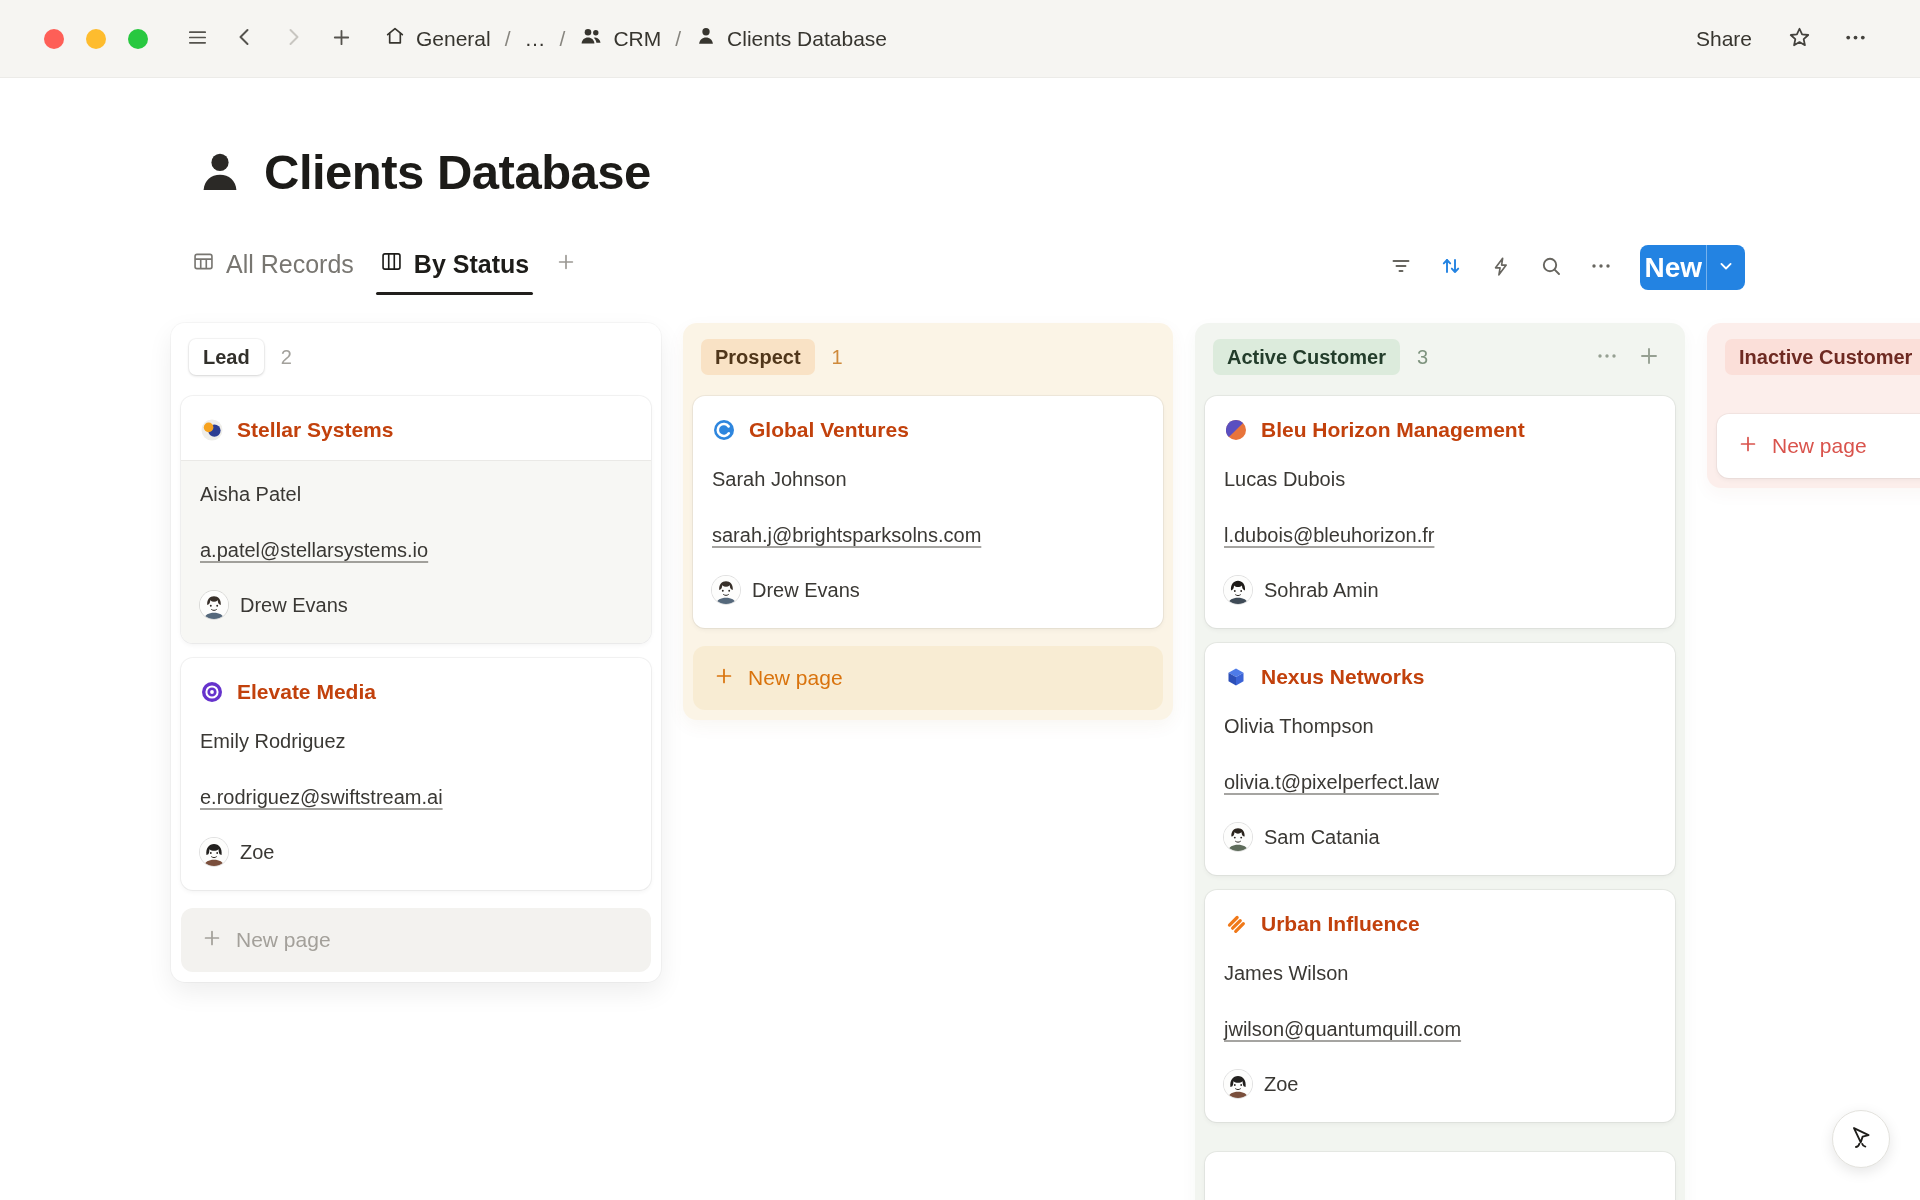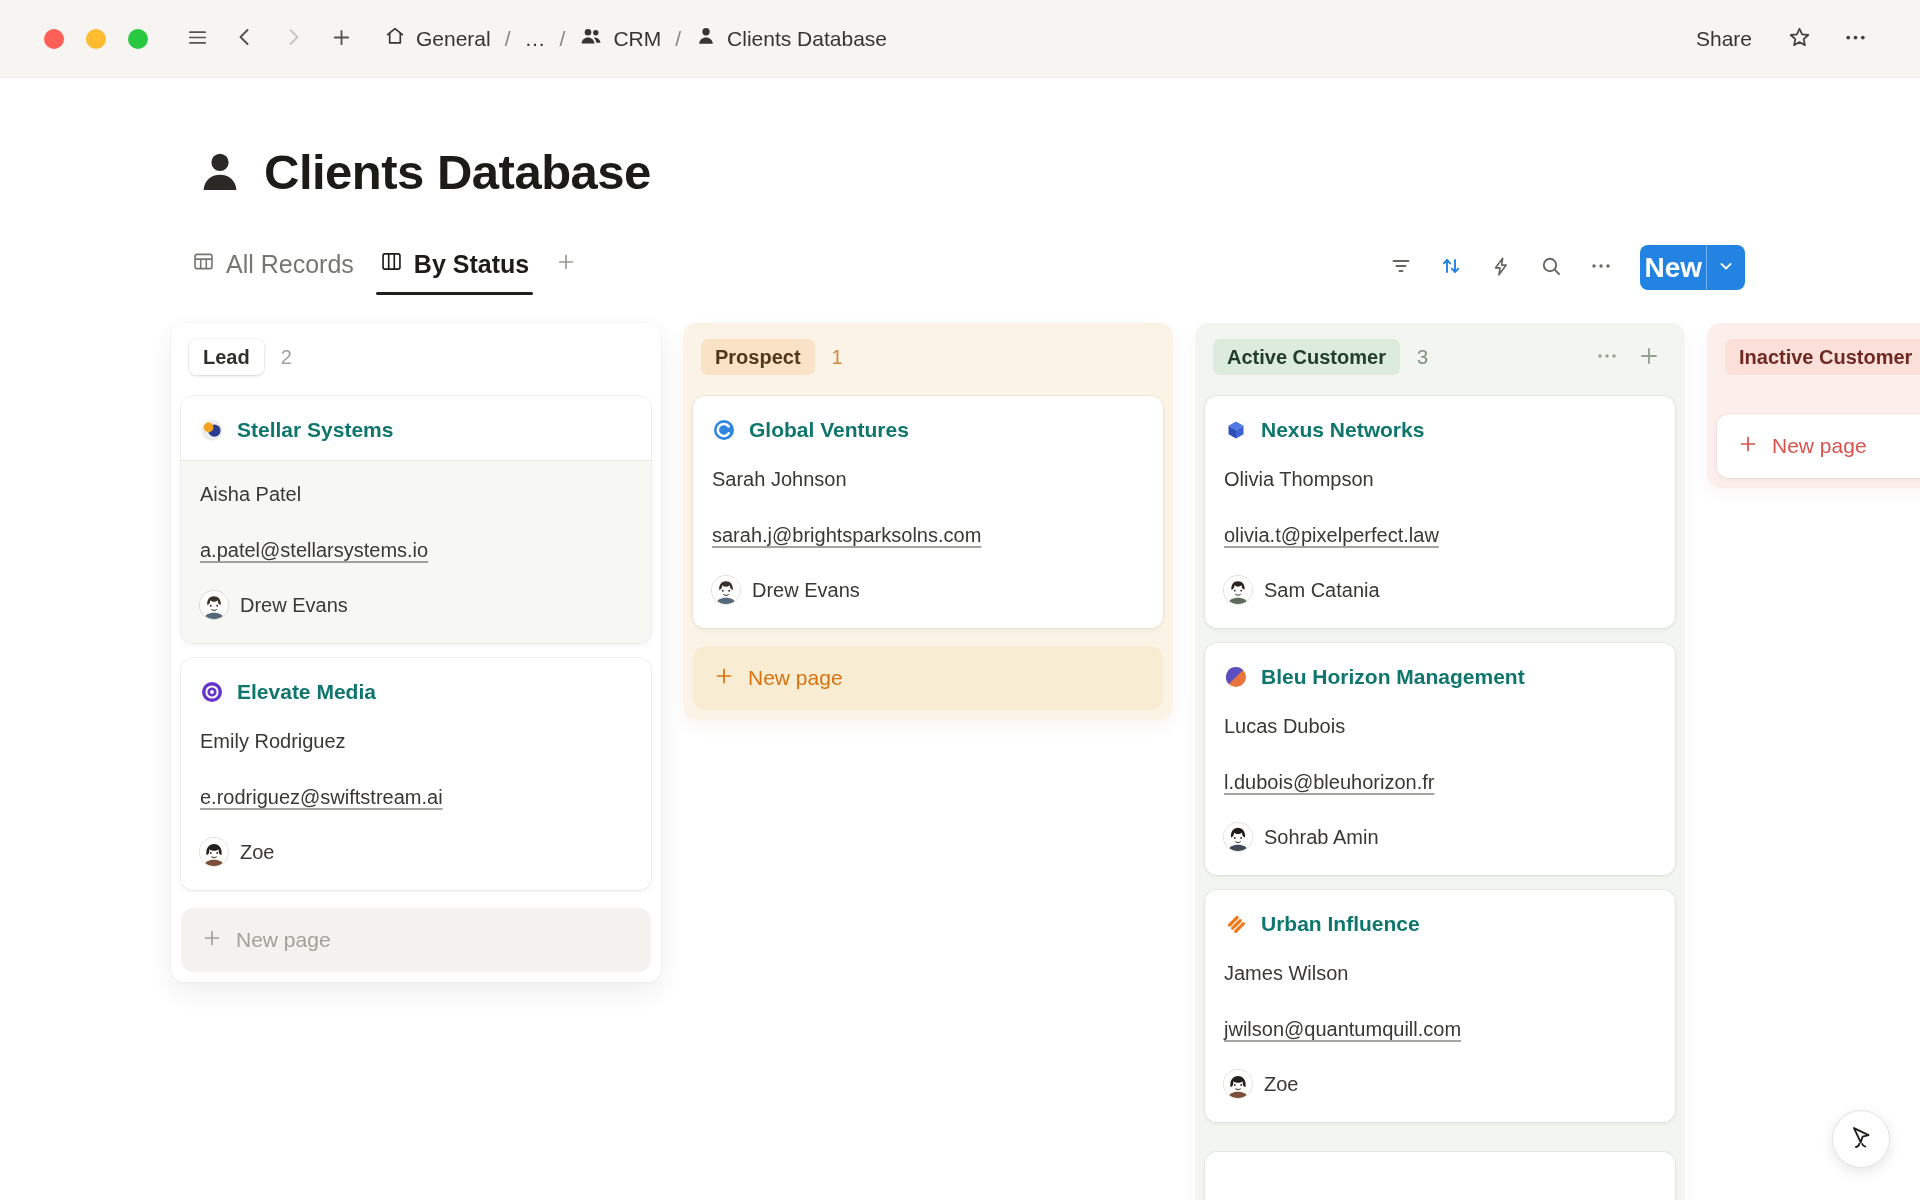--- a/index.html
+++ b/index.html
@@ -96,21 +96,21 @@
   .col-hbtn { width: 36px; height: 36px; display: flex; align-items: center; justify-content: center; color: #96A092; border-radius: 6px; }
 
   .cards { display: flex; flex-direction: column; gap: 15px; }
   .card {
     background: #fff; border-radius: 12px; cursor: pointer;
     box-shadow: 0 0 0 1px rgba(15,15,15,0.05), 0 2px 5px rgba(15,15,15,0.05);
   }
   .card-title {
     display: flex; align-items: center; gap: 13px;
     padding: 20px 19px 16px;
-    font-size: 21px; font-weight: 600; color: #0f766e; line-height: 28px;
+    font-size: 21px; font-weight: 600; color: #c2410c; line-height: 28px;
   }
   .logo { width: 24px; height: 24px; display: flex; flex-shrink: 0; }
   .card-body {
     display: flex; flex-direction: column; gap: 27px;
     padding: 4px 19px 24px;
     font-size: 20px; color: #3A3834; line-height: 30px;
   }
   .field.email {
     width: max-content; line-height: 28px;
     text-decoration: underline; text-decoration-color: rgba(55,53,47,0.45); text-underline-offset: 3.5px;
@@ -432,20 +432,48 @@
                 <path d="M12 5v14M5 12h14"></path>
               </svg></span>
         </button>
       </div>
     </div>
     <div class="cards">
       <div class="card">
         <div class="card-title">
           <span class="logo">
               <svg viewBox="0 0 24 24" width="24" height="24">
+                <circle cx="12" cy="12" r="10" fill="#E8743B"></circle>
+                <path d="M12 2A10 10 0 0 0 4.93 19.07L19.07 4.93A10 10 0 0 0 12 2z" fill="#5A4FC0"></path>
+              </svg>
+            </span>
+          <span>Bleu Horizon Management</span>
+        </div>
+        <div class="card-body">
+          <div class="field contact">Lucas Dubois</div>
+          <div class="field email">l.dubois@bleuhorizon.fr</div>
+          <div class="field owner">
+            <span class="avatar">
+                <svg viewBox="0 0 28 28" width="28" height="28">
+                  <rect width="28" height="28" fill="#FDFDFC"></rect>
+                  <path d="M7 14.4c-.6-6 2.8-9.6 7-9.6s7.6 3.6 7 9.6l-1.4-.6c-1.2-.9-1.6-2.8-1.6-4.4-1.2 1-2.6 1.5-4 1.5s-2.8-.5-4-1.5c0 1.6-.4 3.5-1.6 4.4z" fill="#1E1B18"></path>
+                  <circle cx="10.8" cy="15" r="0.95" fill="#2E2A26"></circle>
+                  <circle cx="17.2" cy="15" r="0.95" fill="#2E2A26"></circle>
+                  <path d="M11.6 18.8c1.5 1.1 3.3 1.1 4.8 0" stroke="#2E2A26" stroke-width="1" fill="none" stroke-linecap="round"></path>
+                  <path d="M4 28c.8-4 4.6-6.2 10-6.2S23.2 24 24 28z" fill="#3E4A56"></path>
+                </svg>
+              </span>
+            <span>Sohrab Amin</span>
+          </div>
+        </div>
+      </div>
+      <div class="card">
+        <div class="card-title">
+          <span class="logo">
+              <svg viewBox="0 0 24 24" width="24" height="24">
                 <polygon points="12,3.5 19.5,7.8 12,12 4.5,7.8" fill="#4E7BE8"></polygon>
                 <polygon points="4.5,7.8 12,12 12,20.5 4.5,16.2" fill="#2C4FB8"></polygon>
                 <polygon points="19.5,7.8 12,12 12,20.5 19.5,16.2" fill="#3B63D6"></polygon>
               </svg>
             </span>
           <span>Nexus Networks</span>
         </div>
         <div class="card-body">
           <div class="field contact">Olivia Thompson</div>
           <div class="field email">olivia.t@pixelperfect.law</div>
@@ -461,48 +489,20 @@
                 </svg>
               </span>
             <span>Sam Catania</span>
           </div>
         </div>
       </div>
       <div class="card">
         <div class="card-title">
           <span class="logo">
               <svg viewBox="0 0 24 24" width="24" height="24">
-                <circle cx="12" cy="12" r="10" fill="#E8743B"></circle>
-                <path d="M12 2A10 10 0 0 0 4.93 19.07L19.07 4.93A10 10 0 0 0 12 2z" fill="#5A4FC0"></path>
-              </svg>
-            </span>
-          <span>Bleu Horizon Management</span>
-        </div>
-        <div class="card-body">
-          <div class="field contact">Lucas Dubois</div>
-          <div class="field email">l.dubois@bleuhorizon.fr</div>
-          <div class="field owner">
-            <span class="avatar">
-                <svg viewBox="0 0 28 28" width="28" height="28">
-                  <rect width="28" height="28" fill="#FDFDFC"></rect>
-                  <path d="M7 14.4c-.6-6 2.8-9.6 7-9.6s7.6 3.6 7 9.6l-1.4-.6c-1.2-.9-1.6-2.8-1.6-4.4-1.2 1-2.6 1.5-4 1.5s-2.8-.5-4-1.5c0 1.6-.4 3.5-1.6 4.4z" fill="#1E1B18"></path>
-                  <circle cx="10.8" cy="15" r="0.95" fill="#2E2A26"></circle>
-                  <circle cx="17.2" cy="15" r="0.95" fill="#2E2A26"></circle>
-                  <path d="M11.6 18.8c1.5 1.1 3.3 1.1 4.8 0" stroke="#2E2A26" stroke-width="1" fill="none" stroke-linecap="round"></path>
-                  <path d="M4 28c.8-4 4.6-6.2 10-6.2S23.2 24 24 28z" fill="#3E4A56"></path>
-                </svg>
-              </span>
-            <span>Sohrab Amin</span>
-          </div>
-        </div>
-      </div>
-      <div class="card">
-        <div class="card-title">
-          <span class="logo">
-              <svg viewBox="0 0 24 24" width="24" height="24">
                 <g transform="rotate(-45 12 12)" fill="#F07818">
                   <rect x="5" y="6.6" width="14" height="3.2" rx="1.6"></rect>
                   <rect x="5" y="11" width="14" height="3.2" rx="1.6"></rect>
                   <rect x="5" y="15.4" width="14" height="3.2" rx="1.6"></rect>
                 </g>
               </svg>
             </span>
           <span>Urban Influence</span>
         </div>
         <div class="card-body">

